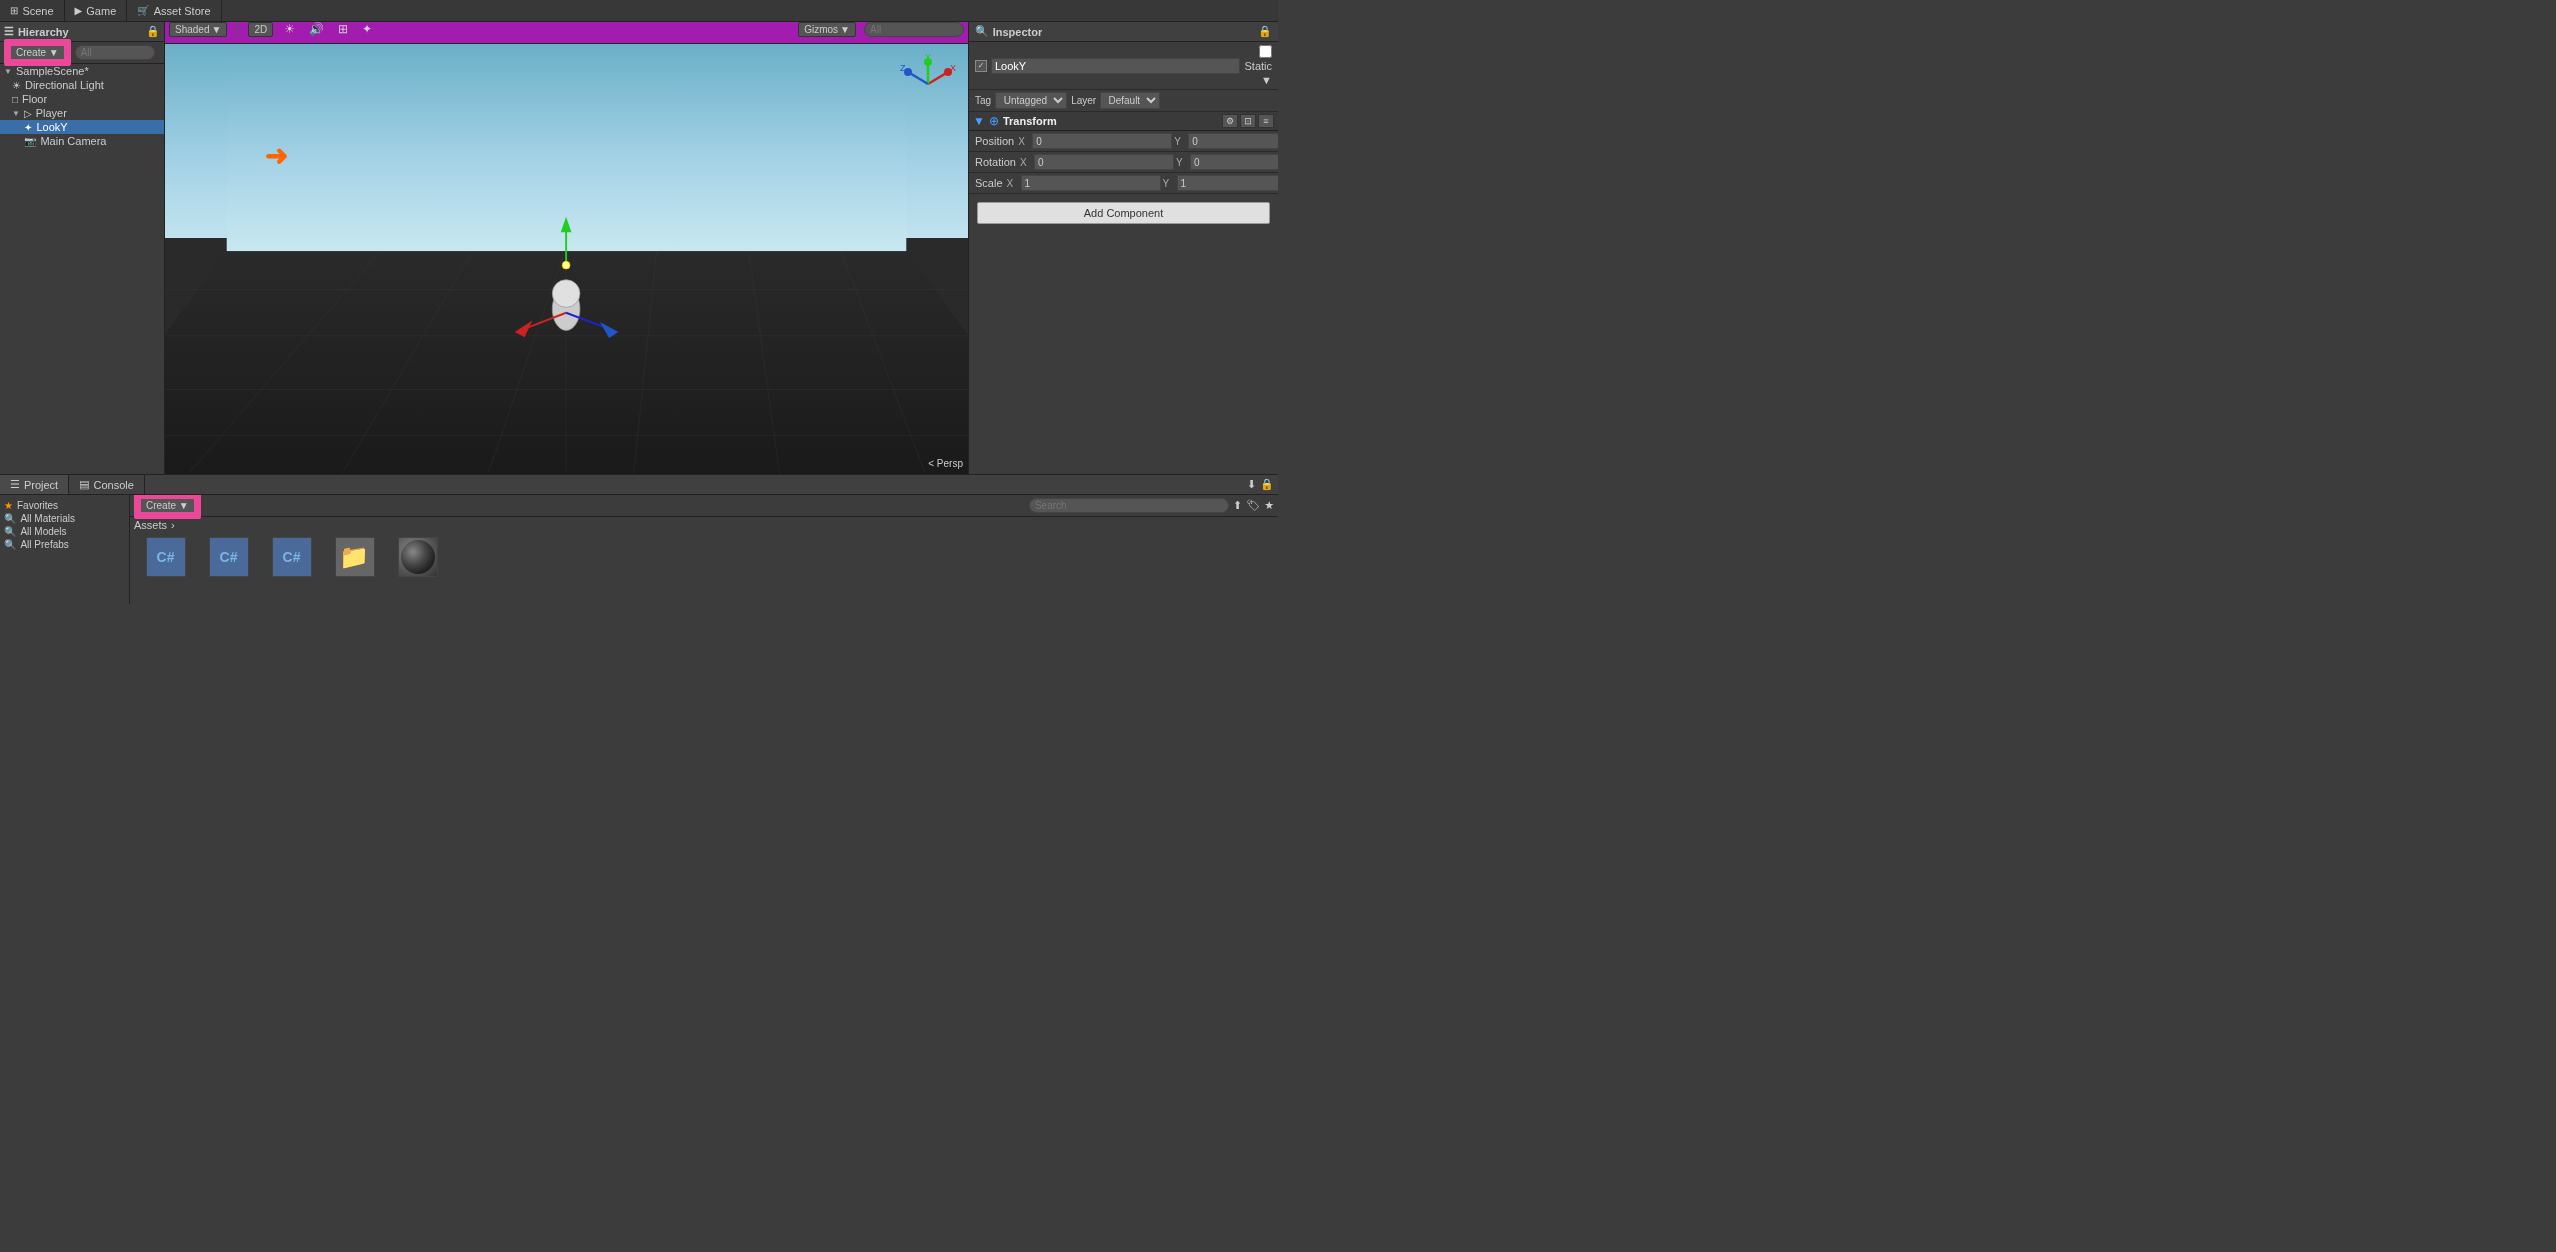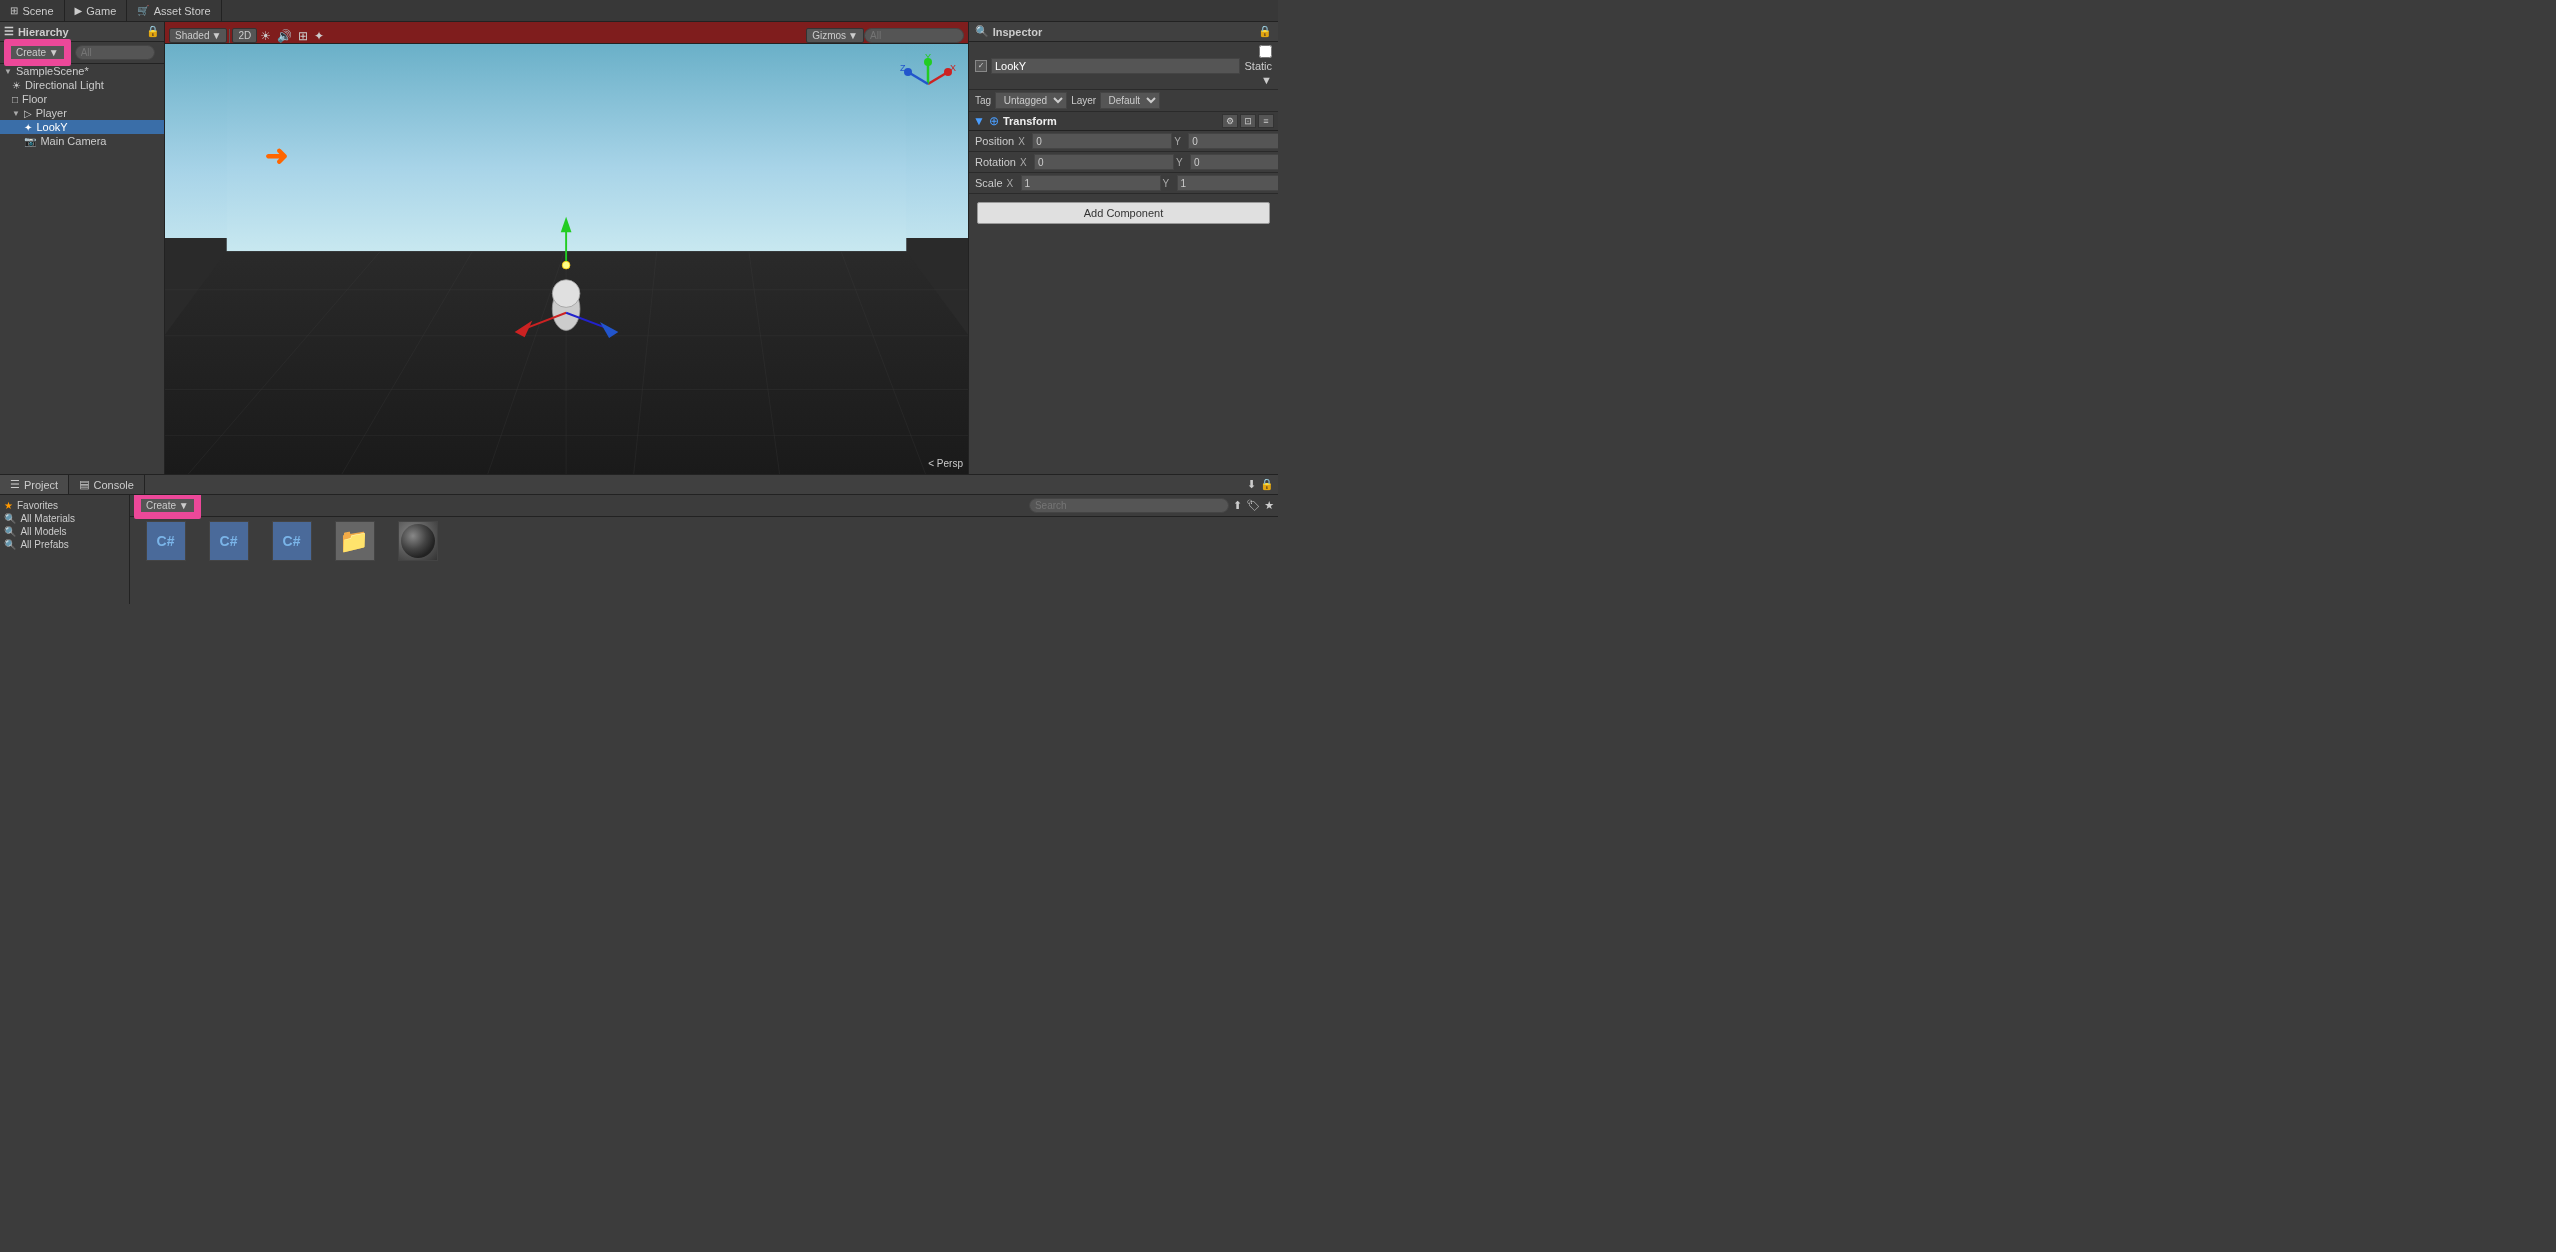--- a/index.html
+++ b/index.html
@@ -23,21 +23,21 @@
     .hierarchy-content { flex: 1; overflow-y: auto; }
     .scene-item { display: flex; align-items: center; padding: 1px 4px; font-size: 11px; gap: 2px; cursor: pointer; white-space: nowrap; }
     .scene-item.selected { background: #3a6ea8; color: white; }
     .indent-1 { padding-left: 12px; }
     .indent-2 { padding-left: 24px; }
     .arrow { font-size: 8px; margin-right: 2px; color: #aaa; }
     .scene-icon { font-size: 10px; margin-right: 2px; }
 
     
     .scene-view { flex: 1; display: flex; flex-direction: column; background: #222; position: relative; }
-    .scene-toolbar { display: flex; align-items: flex-end; background: #7f1d1d; border-bottom: 1px solid #222; height: 22px; padding: 0 4px; gap: 0; }
+    .scene-toolbar { display: flex; align-items: flex-start; background: #a21caf; border-bottom: 1px solid #222; height: 22px; padding: 0 4px; gap: 8px; }
     .scene-canvas { flex: 1; position: relative; overflow: hidden; }
     .dropdown-btn { background: #555; border: 1px solid #333; border-radius: 2px; color: #ccc; font-size: 10px; padding: 1px 5px; cursor: pointer; display: flex; align-items: center; gap: 2px; }
     .toolbar-sep { width: 1px; background: #555; height: 14px; margin: 0 2px; }
     .toolbar-icon-btn { background: transparent; border: none; color: #ccc; font-size: 12px; cursor: pointer; padding: 0 3px; }
     .persp-label { position: absolute; bottom: 5px; right: 5px; color: #ccc; font-size: 10px; }
 
     
     .overlay-text {
       position: absolute;
       top: 50px; left: 50%;
@@ -402,20 +402,24 @@
 
     <div class="assets-area">
       <div class="assets-toolbar">
         <button class="create-btn">Create ▼</button>
         <div style="flex:1"></div>
         <input type="text" class="search-box" style="width: 200px;" placeholder="Search">
         <span>⬆</span>
         <span>🏷</span>
         <span>★</span>
       </div>
+      <div class="assets-path">
+        <span>Assets</span>
+        <span>›</span>
+      </div>
       <div class="assets-grid">
 
         <div class="asset-item">
           <div class="asset-icon cs">C#</div>
           <span class="asset-label"></span>
         </div>
 
         <div class="asset-item">
           <div class="asset-icon cs">C#</div>
           <span class="asset-label"></span>

